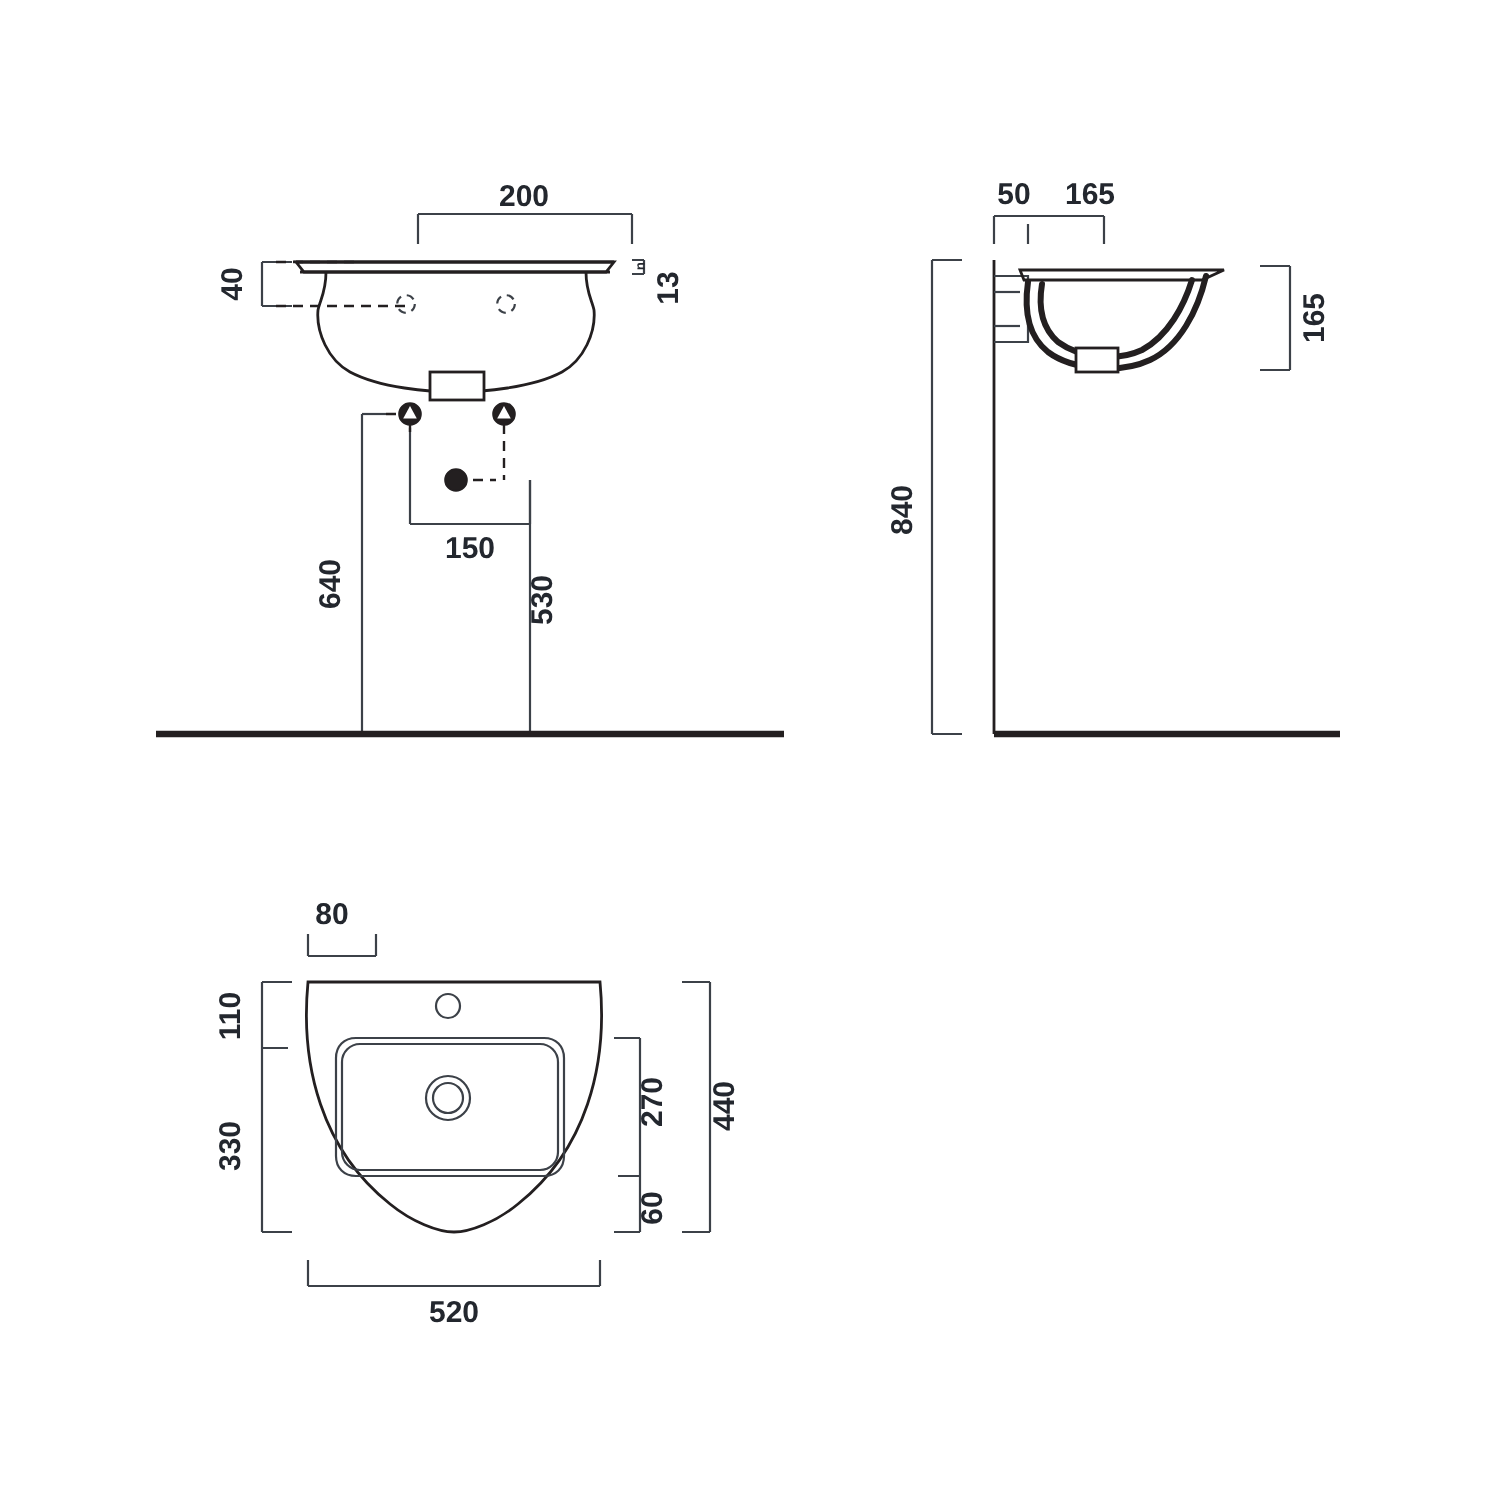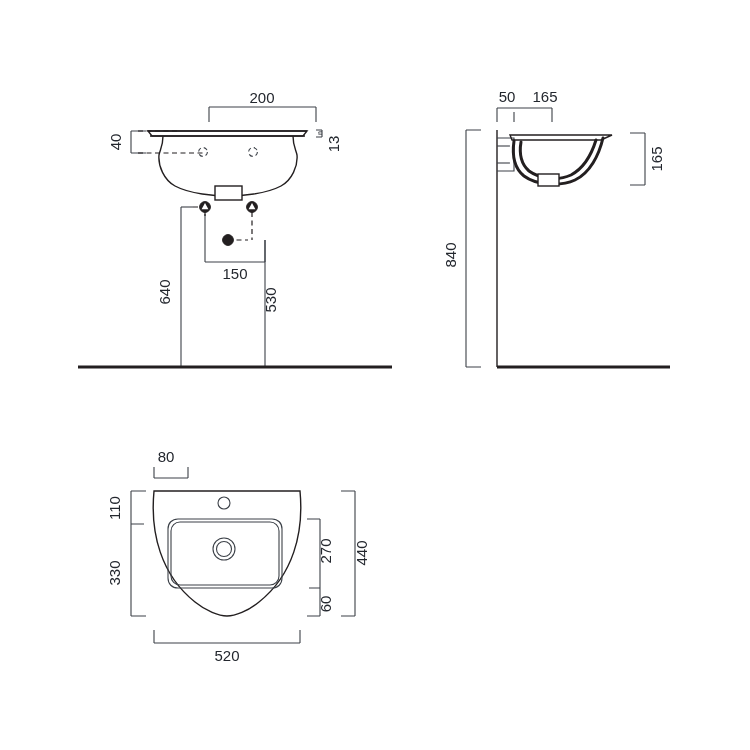--- a/index.html
+++ b/index.html
@@ -7,20 +7,21 @@
     padding: 0;
     background: #ffffff;
   }
   #sheet {
     position: relative;
     width: 750px;
     height: 750px;
     background: #ffffff;
     font-family: "Liberation Sans", sans-serif;
     overflow: hidden;
+    font-weight: bold;
   }
   #sheet svg {
     position: absolute;
     left: 0;
     top: 0;
   }
   .dim-text {
     font-family: "Liberation Sans", sans-serif;
     font-size: 15px;
     fill: #23272e;

